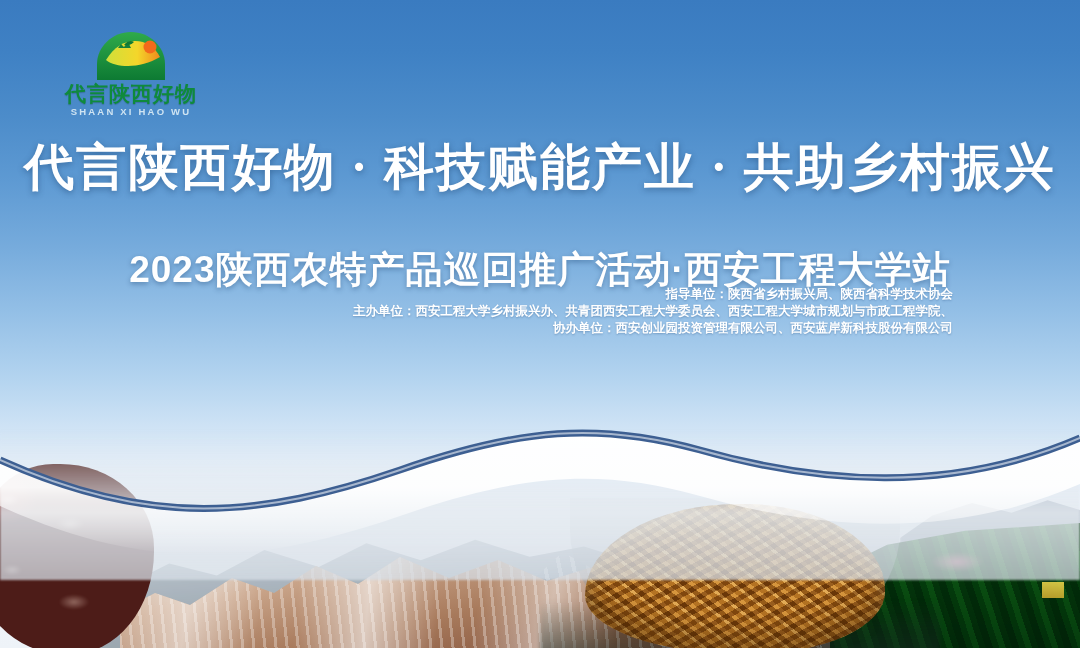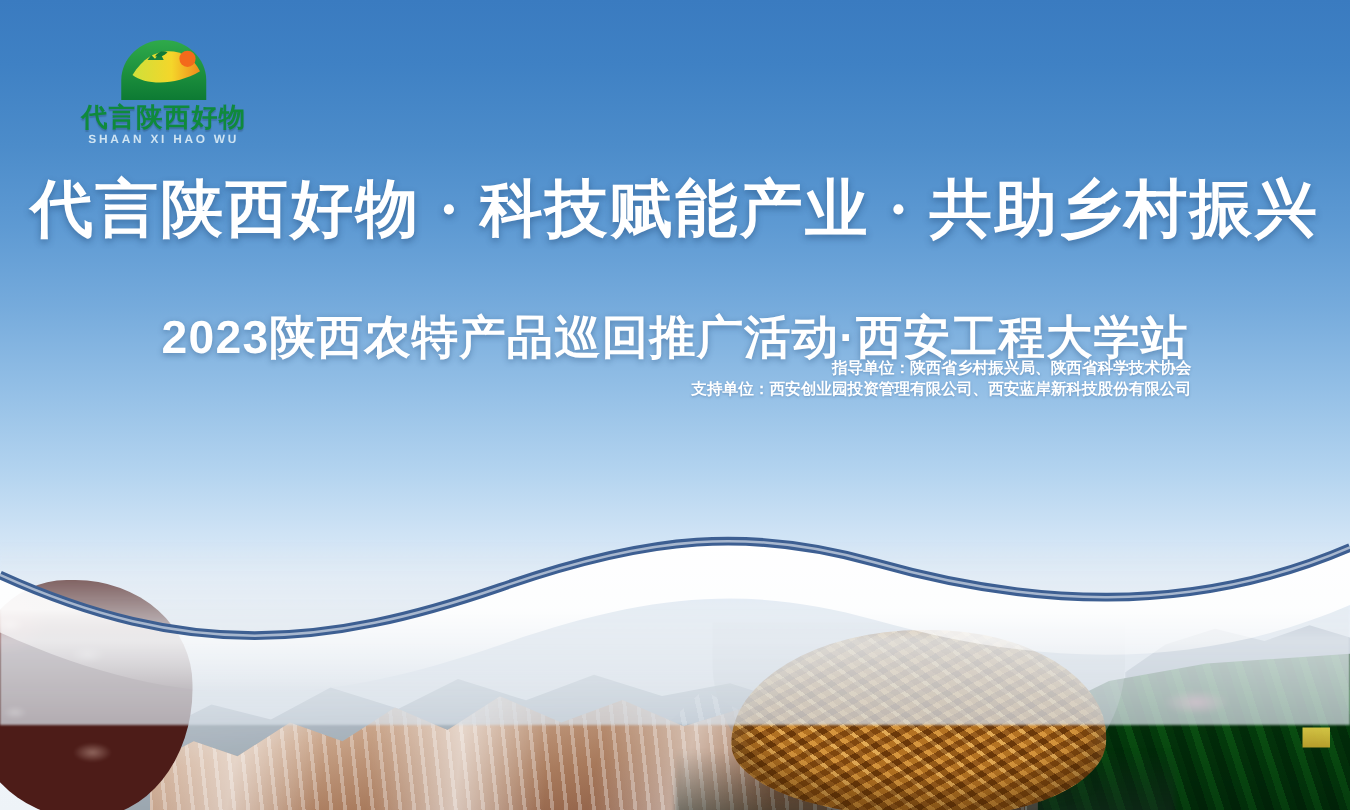--- a/index.html
+++ b/index.html
@@ -264,16 +264,17 @@
     </svg>
     <div class="logo-name">代言陕西好物</div>
     <div class="logo-sub">SHAAN XI HAO WU</div>
   </div>
 
   <div class="title">代言陕西好物 · 科技赋能产业 · 共助乡村振兴</div>
   <div class="subtitle">2023陕西农特产品巡回推广活动·西安工程大学站</div>
 
   <div class="credits">
     <div>指导单位：陕西省乡村振兴局、陕西省科学技术协会</div>
-    <div>支持单位：西安创业园投资管理有限公司、西安蓝岸新科技股份有限公司</div>
+    <div class="l3">主办单位：西安工程大学乡村振兴办、共青团西安工程大学委员会、西安工程大学城市规划与市政工程学院、</div>
+    <div>协办单位：西安创业园投资管理有限公司、西安蓝岸新科技股份有限公司</div>
   </div>
 
 </div>
 
 </body></html>

